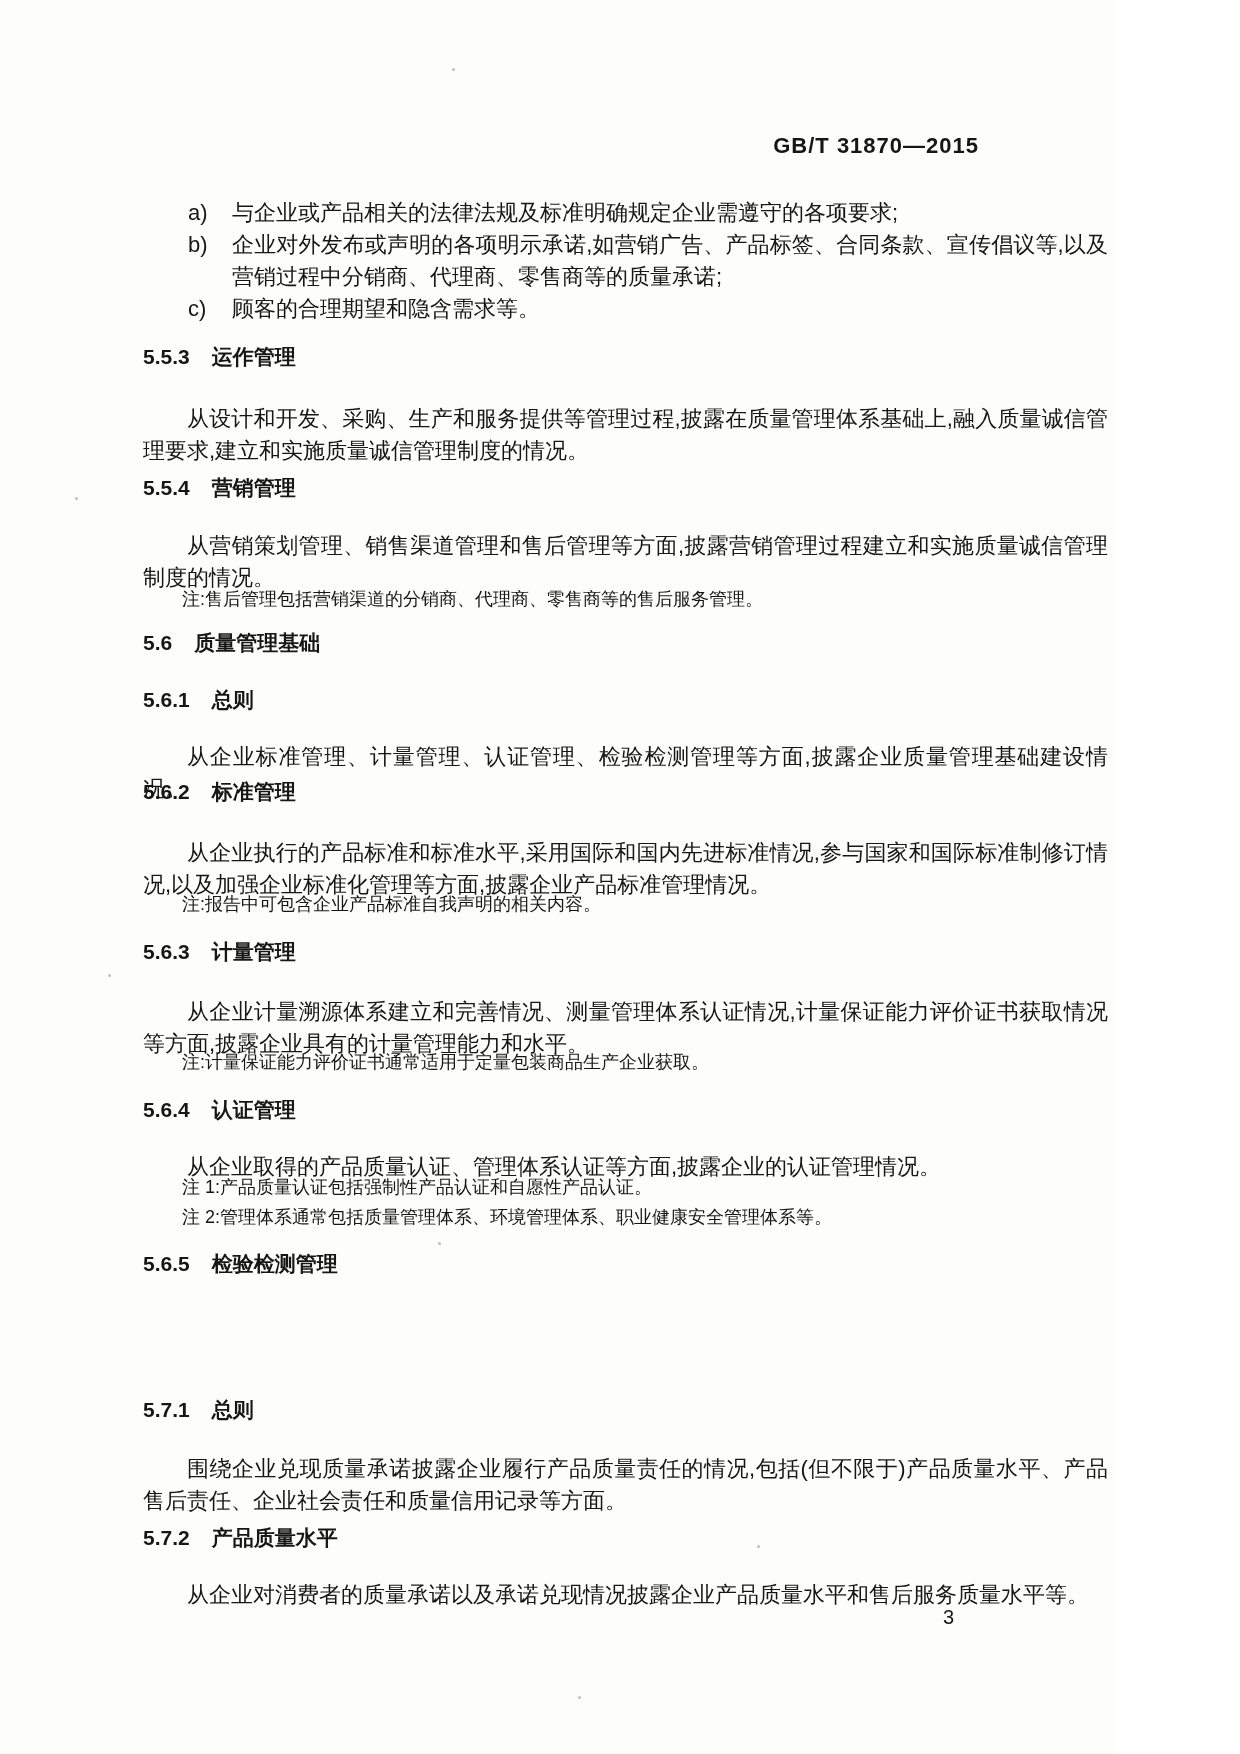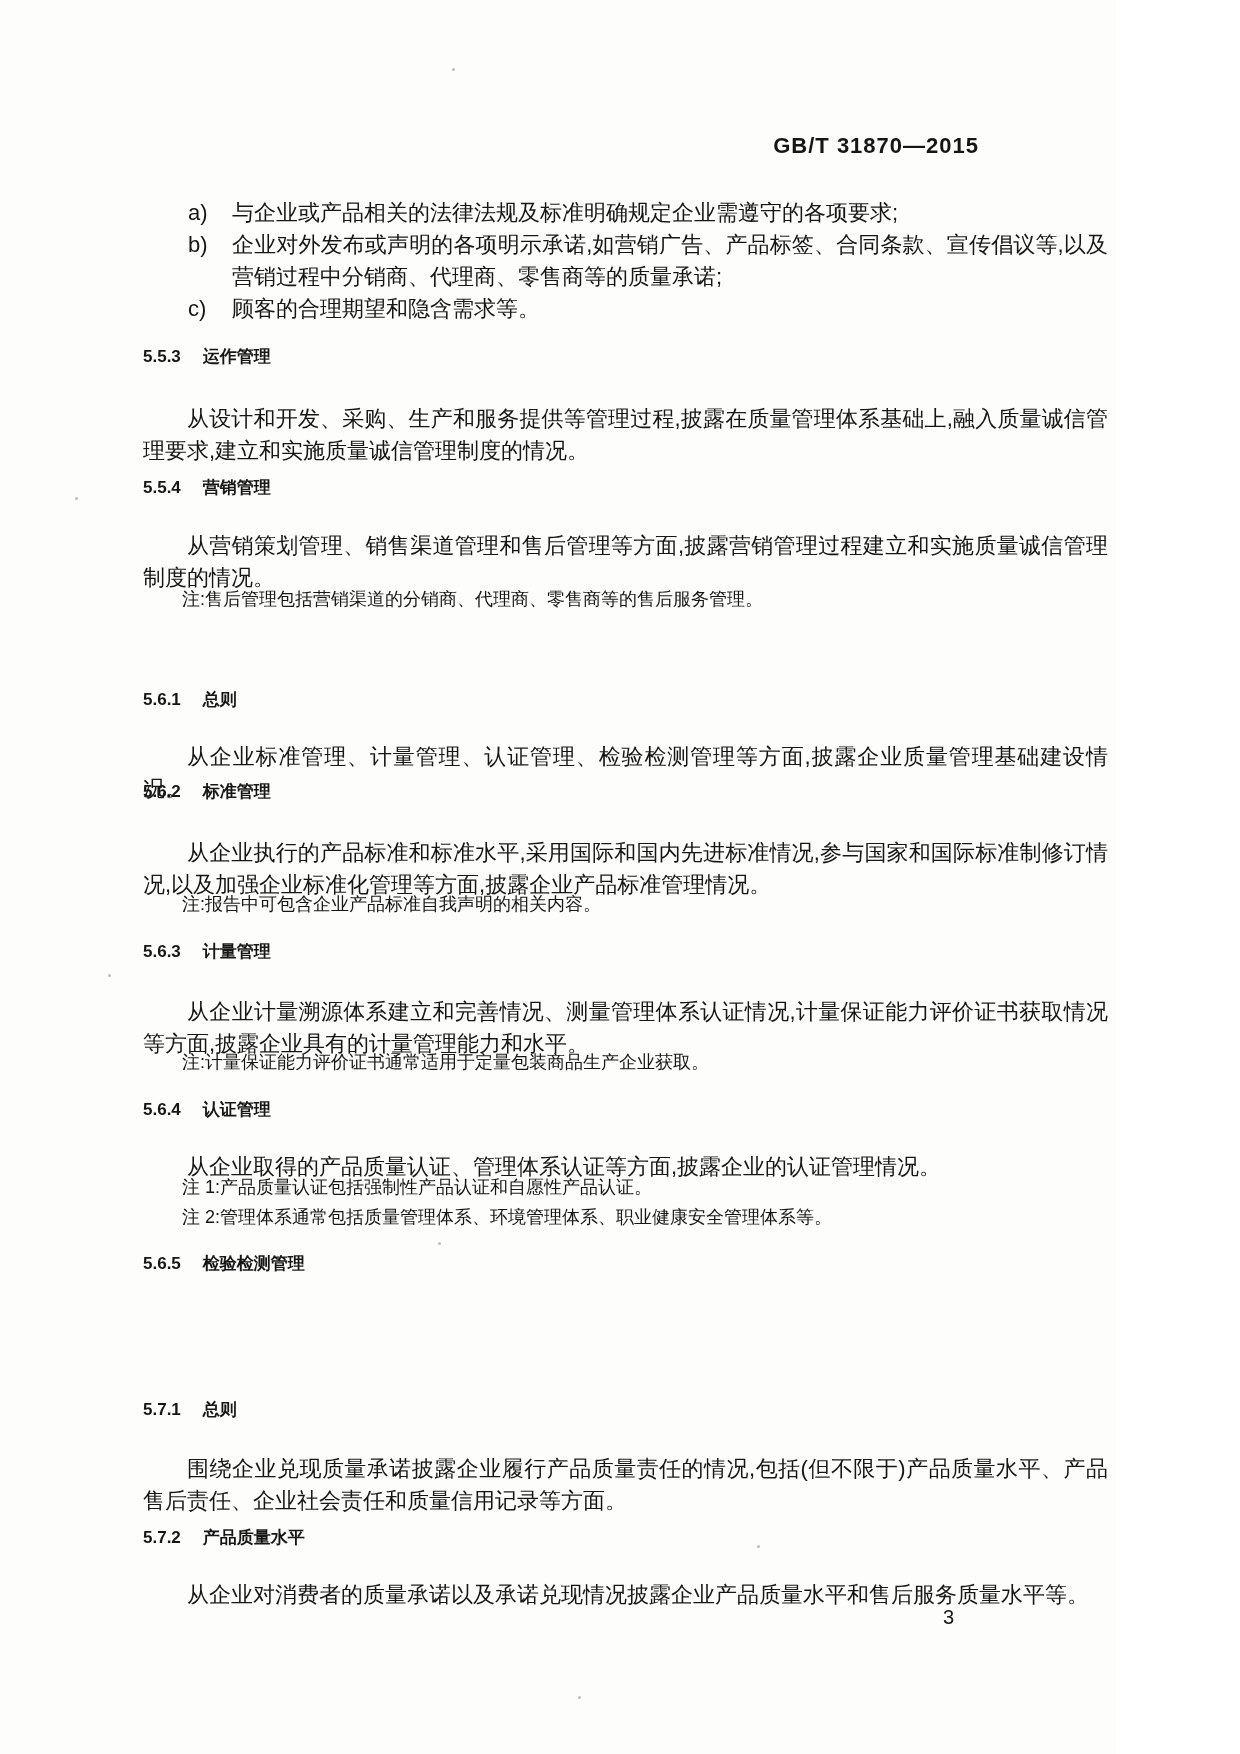--- a/index.html
+++ b/index.html
@@ -9,21 +9,21 @@
     font-family:"Liberation Sans","DejaVu Sans",sans-serif;
     color:#161616;
   }
   .running-header{
     position:absolute;top:133px;right:137px;
     font-size:22px;font-weight:bold;letter-spacing:1px;
   }
   .block{position:absolute;left:143px;width:965px;}
   .list-item{position:relative;padding-left:89px;font-size:22px;line-height:32px;text-align:justify;}
   .marker{position:absolute;left:45px;top:0;}
-  .heading{font-size:17px;font-weight:bold;line-height:30px;white-space:nowrap;}
+  .heading{font-size:21px;font-weight:bold;line-height:30px;white-space:nowrap;}
   .h-title{margin-left:22px;}
   .para{font-size:22px;line-height:32px;text-indent:44px;text-align:justify;margin-top:11px;}
   .note{font-size:18px;line-height:28px;padding-left:39px;text-align:justify;}
   .page-number{position:absolute;top:1606px;right:162px;font-size:20px;}
   .speck{position:absolute;width:3px;height:3px;background:#8a8a8a;border-radius:50%;opacity:.55;}
 </style>
 </head>
 <body>
 
 <div class="page">
@@ -49,20 +49,23 @@
     <span class="h-num">5.5.3</span><span class="h-title">运作管理</span>
   </div>
   <div class="block para" style="top:392px">从设计和开发、采购、生产和服务提供等管理过程,披露在质量管理体系基础上,融入质量诚信管理要求,建立和实施质量诚信管理制度的情况。</div>
 
   <div class="block heading" style="top:473px">
     <span class="h-num">5.5.4</span><span class="h-title">营销管理</span>
   </div>
   <div class="block para" style="top:519px">从营销策划管理、销售渠道管理和售后管理等方面,披露营销管理过程建立和实施质量诚信管理制度的情况。</div>
   <div class="block note" style="top:585px">注:售后管理包括营销渠道的分销商、代理商、零售商等的售后服务管理。</div>
 
+  <div class="block heading" style="top:628px">
+    <span class="h-num">5.6</span><span class="h-title">质量管理基础</span>
+  </div>
 
   <div class="block heading" style="top:685px">
     <span class="h-num">5.6.1</span><span class="h-title">总则</span>
   </div>
   <div class="block para" style="top:730px">从企业标准管理、计量管理、认证管理、检验检测管理等方面,披露企业质量管理基础建设情况。</div>
 
   <div class="block heading" style="top:777px">
     <span class="h-num">5.6.2</span><span class="h-title">标准管理</span>
   </div>
   <div class="block para" style="top:826px">从企业执行的产品标准和标准水平,采用国际和国内先进标准情况,参与国家和国际标准制修订情况,以及加强企业标准化管理等方面,披露企业产品标准管理情况。</div>

